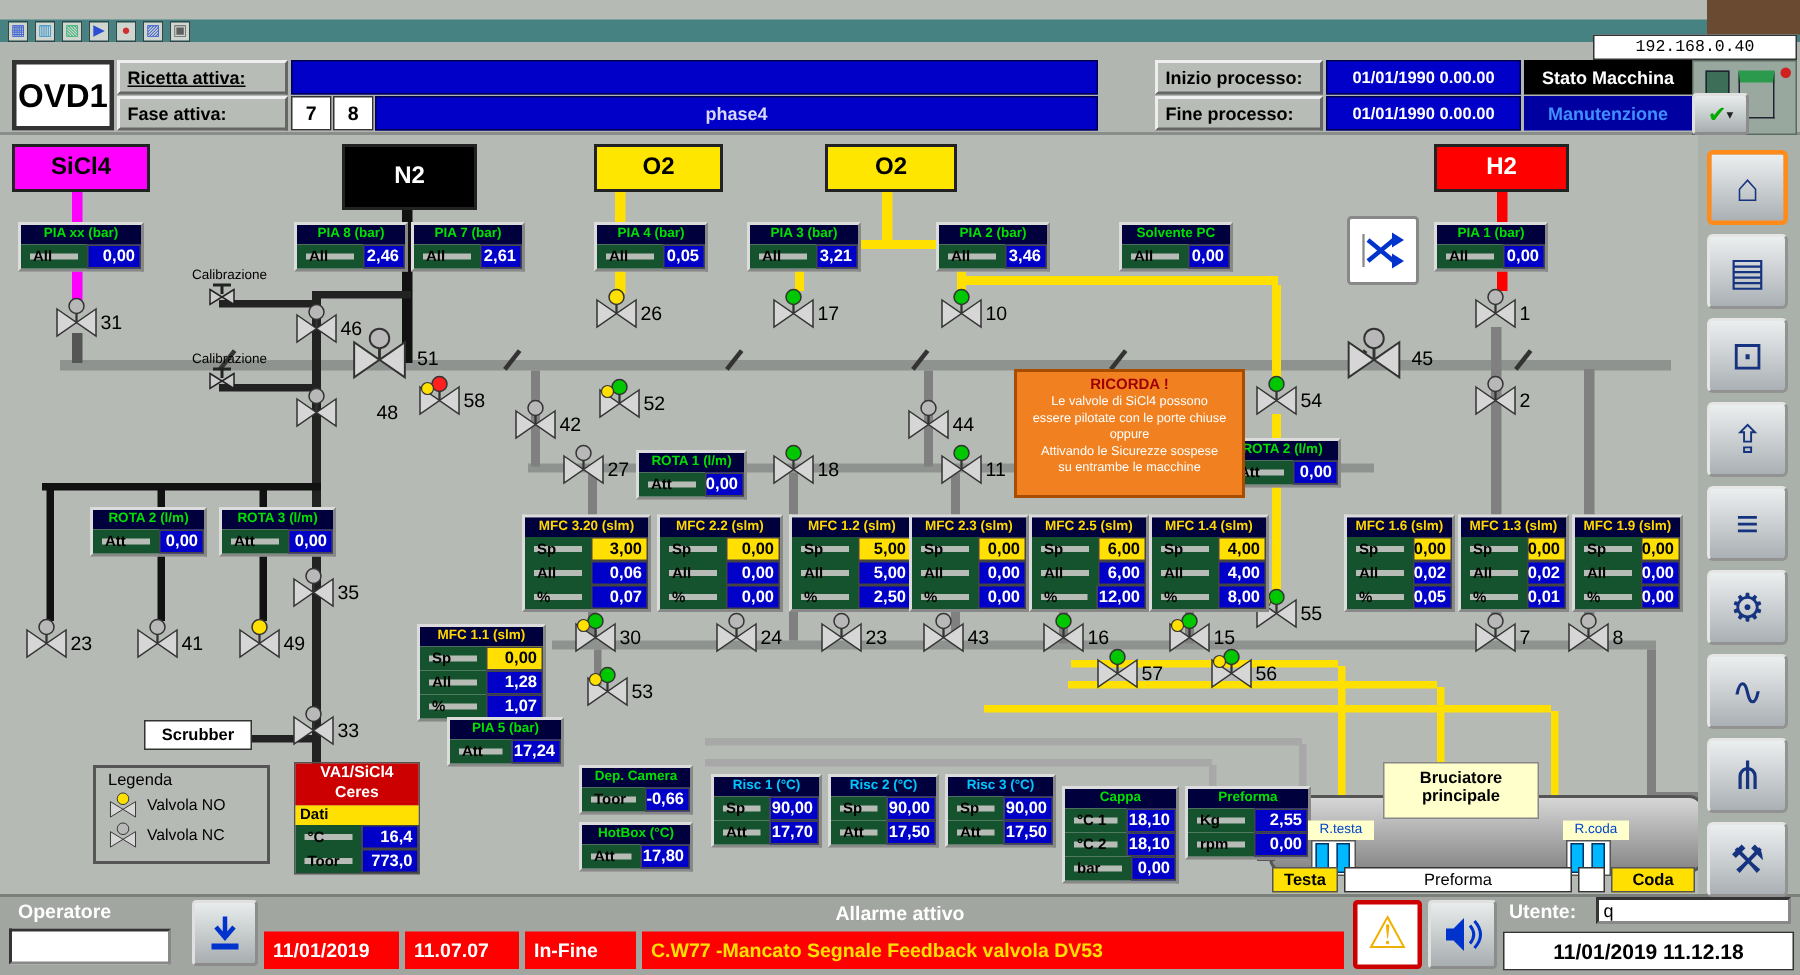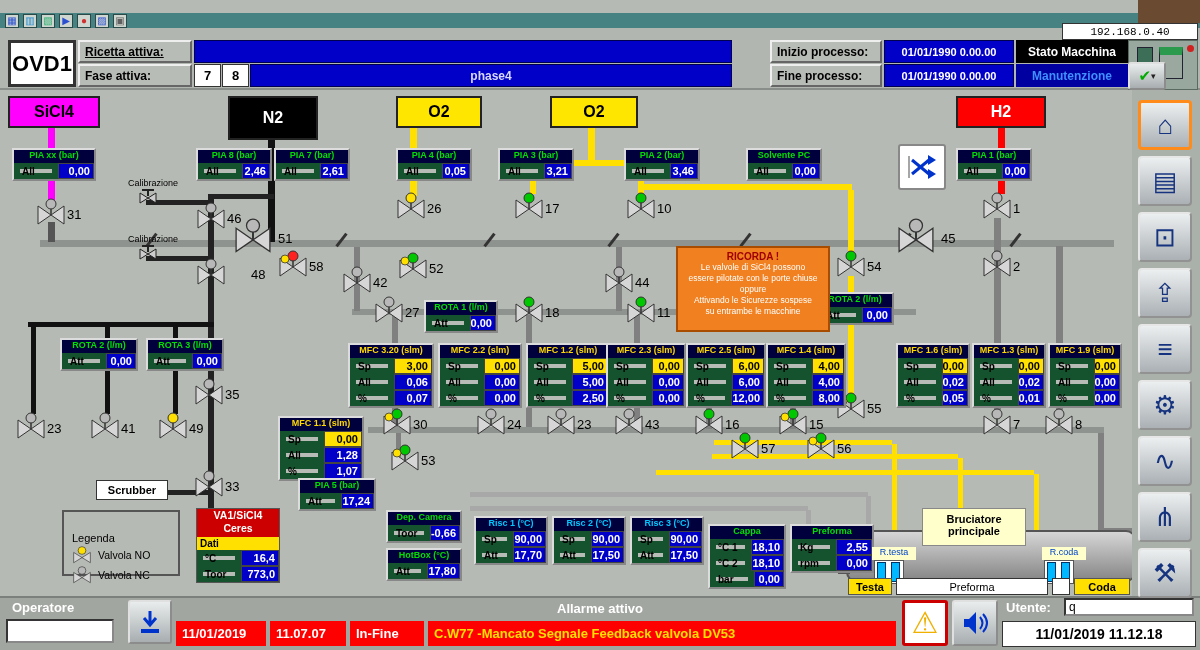--- a/index.html
+++ b/index.html
@@ -100,21 +100,21 @@
   <div class="abs smalllbl" style="left:128px;top:234px;">Calibrazione</div>
   <svg class="abs" style="left:138px;top:244px;z-index:3;" width="20" height="16" viewBox="0 0 20 16">
       <line x1="10" y1="2" x2="10" y2="8" stroke="#222" stroke-width="2"></line>
       <line x1="4" y1="2" x2="16" y2="2" stroke="#222" stroke-width="2"></line>
       <path d="M2 5 L10 10 L2 15 Z" fill="#ccc" stroke="#222"></path>
       <path d="M18 5 L10 10 L18 15 Z" fill="#ccc" stroke="#222"></path>
     </svg>
 
   <div class="abs whitebox" style="left:96px;top:480px;width:72px;height:20px;font:bold 11px 'Liberation Sans',sans-serif;z-index:4;">Scrubber</div>
   <div class="abs" style="left:62px;top:510px;width:118px;height:66px;border:2px solid #555;background:#b6bab4;z-index:4;">
-    <div style="font:11px 'Liberation Sans',sans-serif;padding:20px 0 0 8px;">Legenda</div>
+    <div style="font:11px 'Liberation Sans',sans-serif;padding:2px 0 0 8px;">Legenda</div>
     <div id="legend-items">
         <div style="display: flex; align-items: center; gap: 4px; padding: 2px 0px 0px 6px;">
           <svg width="24" height="18" viewBox="0 0 30 28">
     <path d="M2 10 L15 18 L2 26 Z" fill="#d6d6d6" stroke="#333"></path>
     <path d="M28 10 L15 18 L28 26 Z" fill="#d6d6d6" stroke="#333"></path>
     <circle cx="15" cy="7" r="6" fill="#ffe000" stroke="#333"></circle>
           </svg>
           <span style="font: 10.5px &quot;Liberation Sans&quot;, sans-serif;">Valvola NO</span>
         </div>
         <div style="display: flex; align-items: center; gap: 4px; padding: 2px 0px 0px 6px;">

